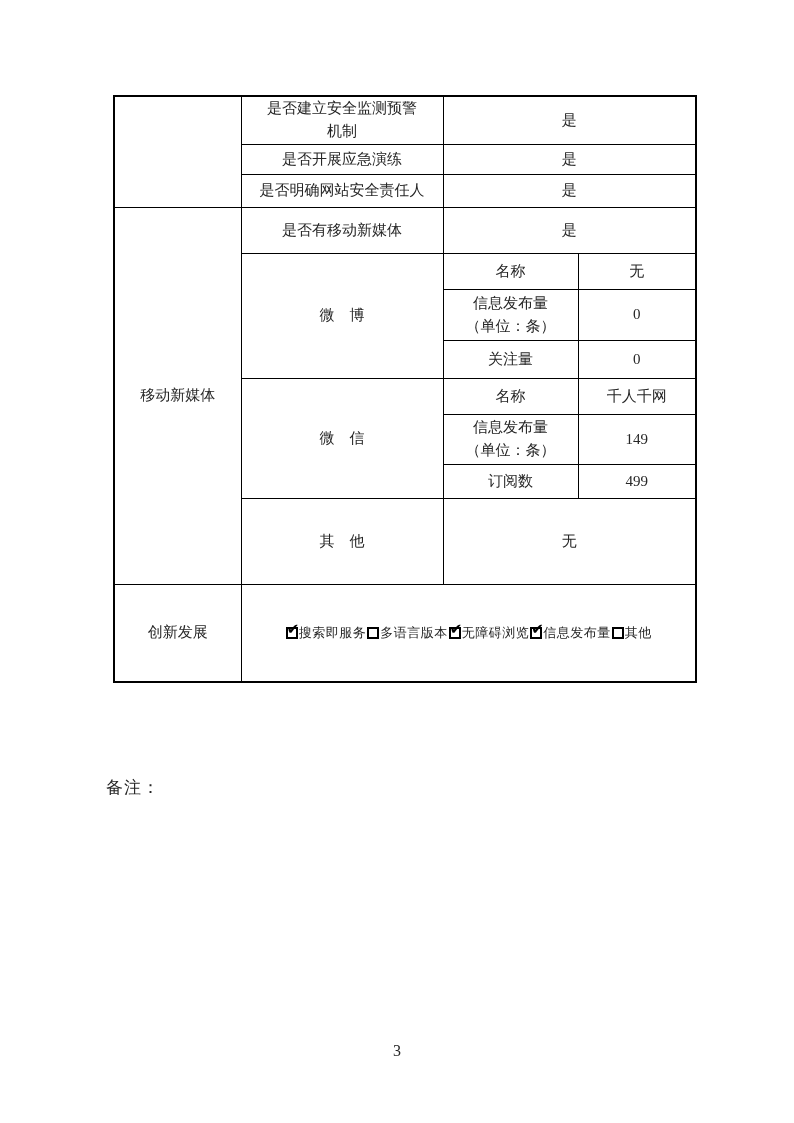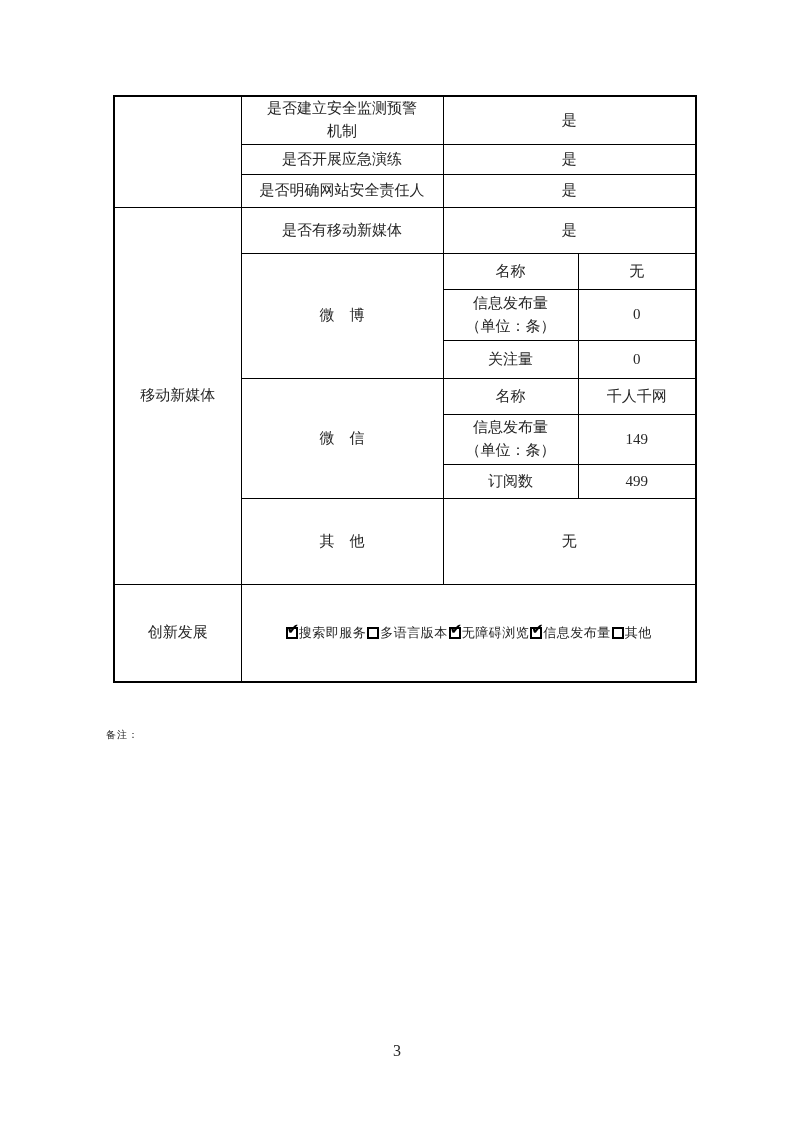--- a/index.html
+++ b/index.html
@@ -61,22 +61,22 @@
     font-size: 15px;
     font-weight: bold;
     color: #000;
     font-family: "DejaVu Sans", sans-serif;
     line-height: 15px;
   }
   .opt-label { font-size: 13px; letter-spacing: 0.5px; }
   .remark {
     position: absolute;
     left: 106px;
-    top: 728px;
-    font-size: 10px;
+    top: 776px;
+    font-size: 17px;
     letter-spacing: 1px;
   }
   .page-number {
     position: absolute;
     left: 0;
     top: 1042px;
     width: 100%;
     text-align: center;
     font-size: 16px;
   }

